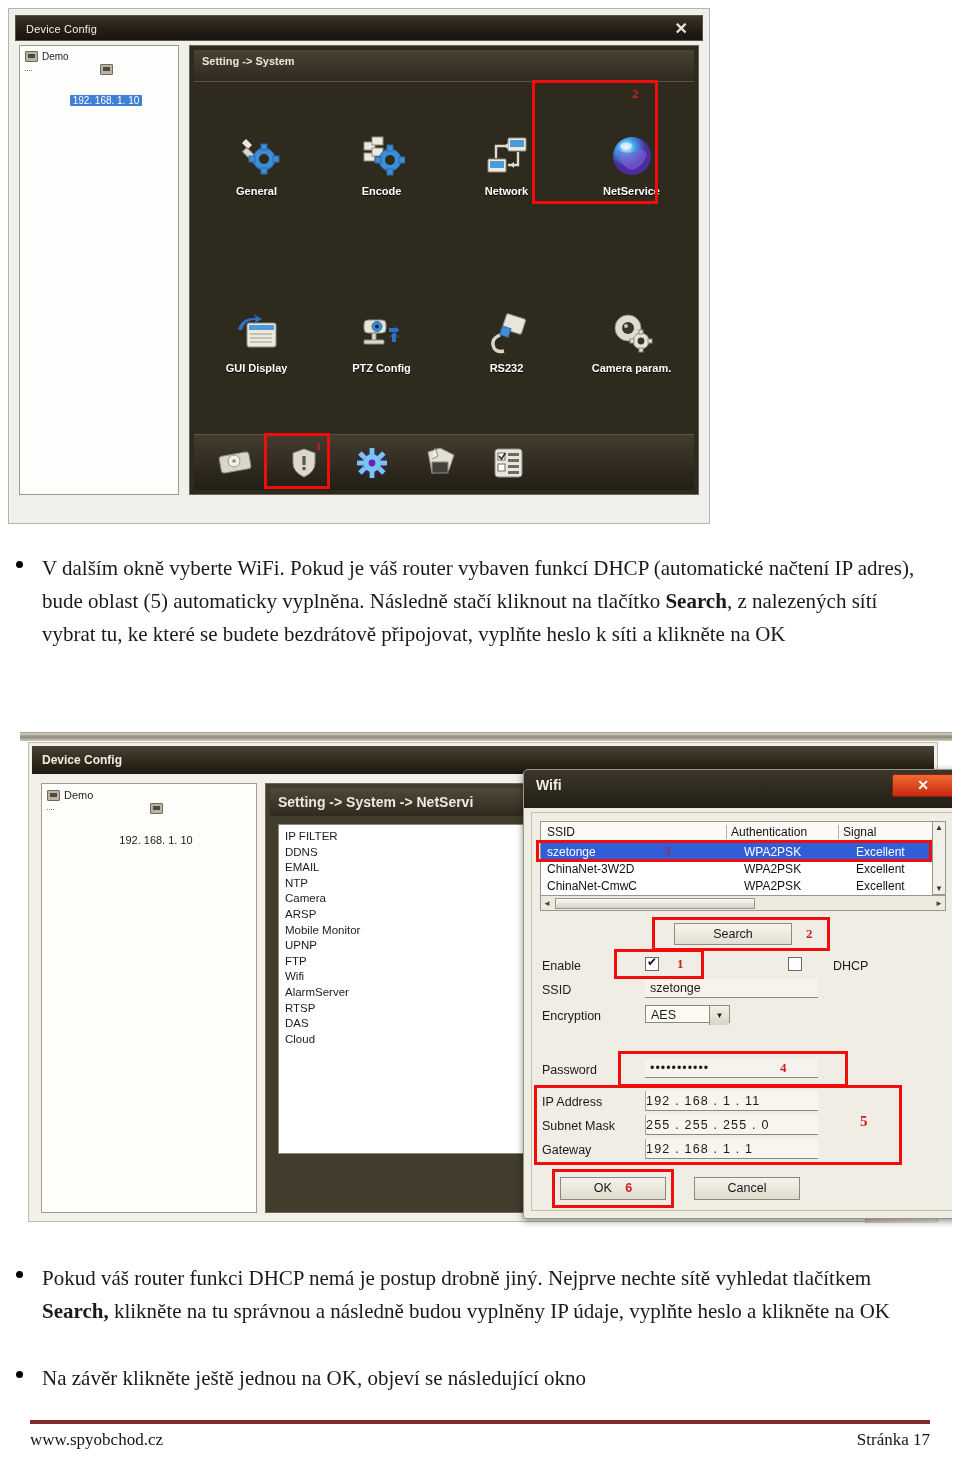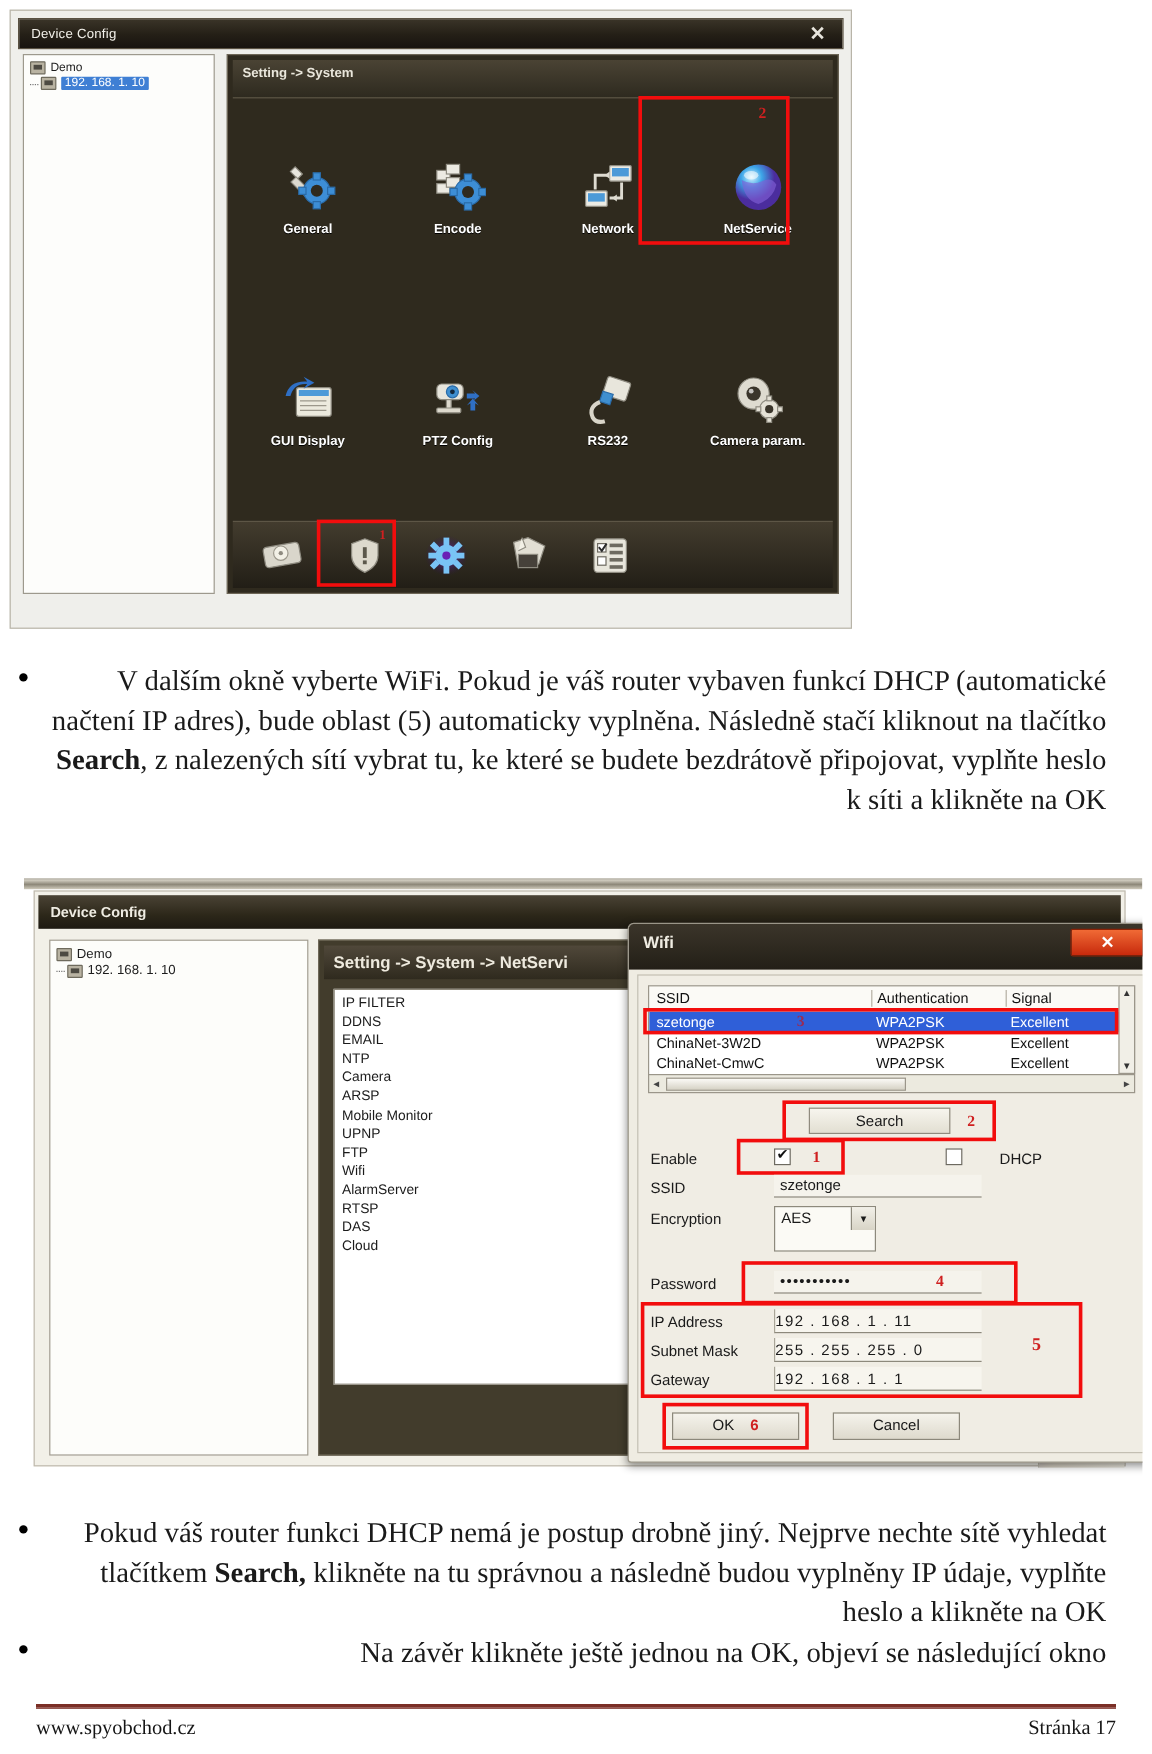--- a/index.html
+++ b/index.html
@@ -32,21 +32,21 @@
   .s1-close {
     position:absolute; right:14px; top:0; font-size:16px; font-weight:bold;
     color:#e8e5dd; line-height:26px; cursor:pointer;
   }
   .s1-tree {
     position:absolute; left:10px; top:36px; width:160px; bottom:28px;
     background:#fdfdfb; border:1px solid #9d998d;
   }
   .tree-node { position:relative; font-family:"Liberation Sans", sans-serif; font-size:10px; color:#1d1d1d;}
   .tree-root { margin:5px 0 0 5px; display:flex; align-items:center; gap:4px;}
-  .tree-child { margin:2px 0 0 14px; display:flex; align-items:center; gap:4px;}
+  .tree-child { margin:2px 0 0 14px; display:flex; align-items:center; gap:20px;flex-direction:column;}
   .tree-ico {
     width:13px; height:11px; background:#b9b3a2; border:1px solid #6e6a5c;
     border-radius:1px; display:inline-block; position:relative; flex:none;
   }
   .tree-ico:after{content:"";position:absolute;left:2px;top:2px;width:7px;height:4px;background:#4d4a42;}
   .tree-ip {
     background:#3f7fd4; color:#fff; padding:0 3px; border-radius:1px;
   }
   .tree-dash{position:absolute;left:-9px;top:6px;width:7px;border-top:1px dotted #777;}
   .s1-main {
@@ -87,22 +87,22 @@
   }
   .hlnum {
     position:absolute; color:#cf2020; font-family:"Liberation Serif", serif;
     font-size:13px; font-weight:bold;
   }
 
   
   .para {
     position:absolute; left:42px; width:880px;
     font-family:"Liberation Serif", serif;
-    font-size:24px; line-height:33px; color:#1a1a1a;
-    text-align:right;
+    font-size:21px; line-height:33px; color:#1a1a1a;
+    text-align:left;
   }
   .para .bullet {
     position:absolute; left:-26px; top:9px; width:7px; height:7px;
     background:#000; border-radius:50%;
   }
   .para b { font-weight:bold; }
 
   
   .shot2 {
     position:absolute; left:14px; top:712px; width:938px; height:533px;
@@ -193,21 +193,21 @@
   .gh-sig { flex:1; padding-left:4px; border-left:1px solid #b4afa2;}
   .rows {
     position:absolute; left:8px; top:30px; right:8px; height:52px;
     background:#fff; border-left:1px solid #9b968a; border-right:1px solid #9b968a;
     overflow:hidden;
   }
   .row { display:flex; height:17px; align-items:center;
          font-family:"Liberation Sans", sans-serif; font-size:12px; color:#111;}
   .row.sel { background:#2f5fd8; color:#fff; }
   .r-ssid{ width:185px; padding-left:6px;}
-  .r-auth{ width:112px; padding-left:4px;}
+  .r-auth{ width:112px; padding-left:4px;margin-left:14px;}
   .r-sig { flex:1; padding-left:4px;}
   .vscroll {
     position:absolute; right:8px; top:8px; width:14px; height:74px;
     background:#f1efe7; border:1px solid #9b968a;
   }
   .vscroll .ar { position:absolute; left:2px; font-size:8px; color:#333; }
   .hscroll {
     position:absolute; left:8px; right:8px; top:82px; height:16px;
     background:#eceadf; border:1px solid #9b968a;
     display:flex; align-items:center; justify-content:space-between;
@@ -233,21 +233,21 @@
   .chk.on:after{
     content:"✔"; position:absolute; left:1px; top:-3px; font-size:12px; color:#111;
   }
   .tfield {
     position:absolute; height:19px; background:#f5f3ec;
     border:none; border-bottom:1px solid #8d897c;
     font-family:"Liberation Sans", sans-serif; font-size:12.5px; color:#1a1a1a;
     padding:0 5px; line-height:19px;
   }
   .selbox {
-    position:absolute; height:38px; background:#fbfaf5;
+    position:absolute; height:18px; background:#fbfaf5;
     border:1px solid #8d897c;
     font-family:"Liberation Sans", sans-serif; font-size:12.5px; color:#1a1a1a;
     padding:0 5px; line-height:19px; cursor:pointer;
   }
   .selbox .arw{
     position:absolute; right:0; top:0; width:20px; height:19px;
     background:linear-gradient(180deg,#f2f0e8,#d8d4c6); border-left:1px solid #8d897c;
     text-align:center; font-size:8px; line-height:19px;
   }
   .ipbox {

